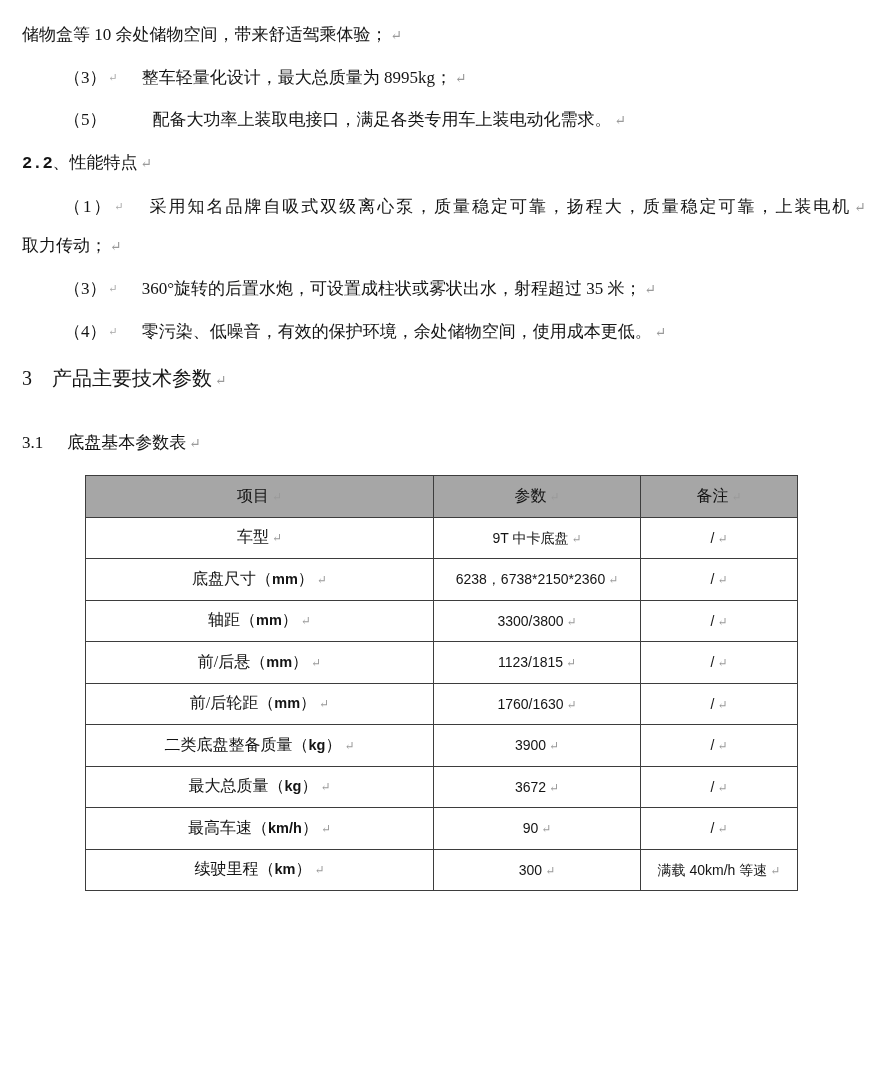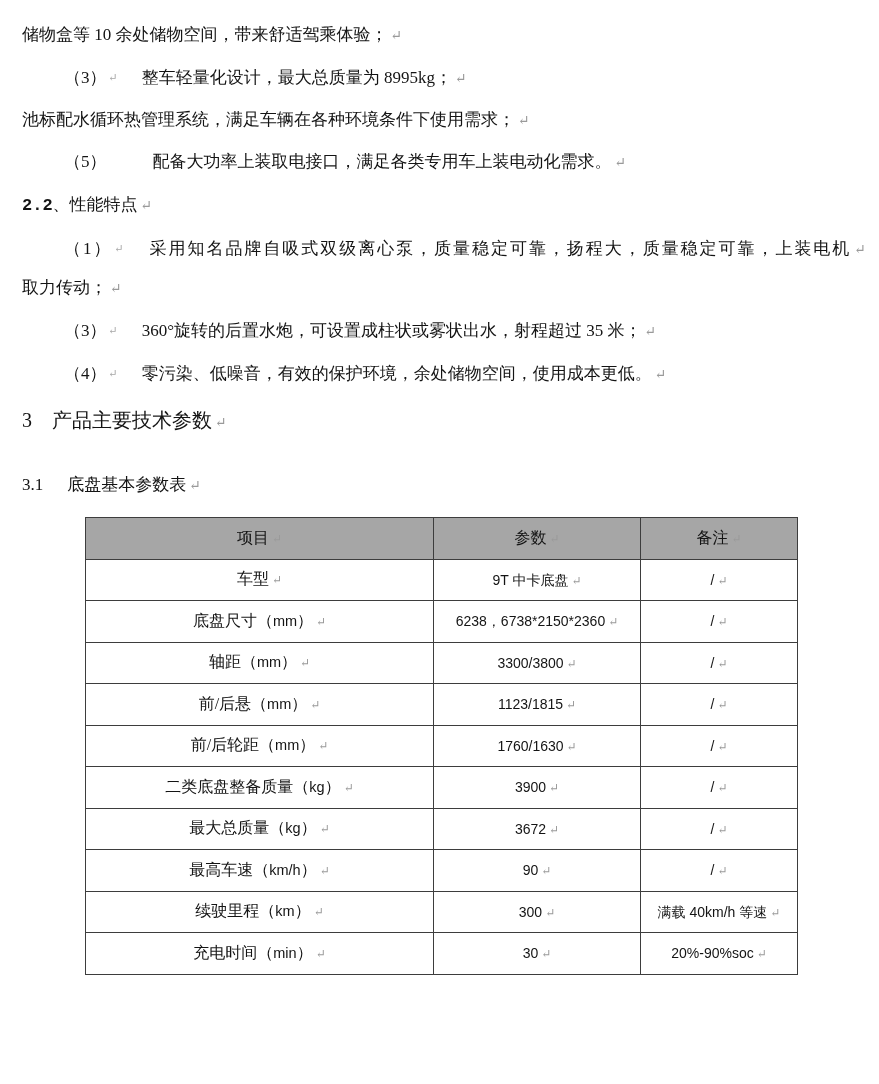--- a/index.html
+++ b/index.html
@@ -29,41 +29,38 @@
   }
   table.params col.c1{width:348px;}
   table.params col.c2{width:207px;}
   table.params col.c3{width:157px;}
   table.params th,table.params td{
     border:1px solid #3d3d3d;height:40.5px;padding:0;
     text-align:center;vertical-align:middle;font-weight:normal;
   }
   table.params thead th{background:#a6a6a6;font-size:16px;}
   .citem{font-size:16px;}
-  .u{font-family:"Liberation Sans","DejaVu Sans",sans-serif;font-weight:400;font-size:14.5px;}
+  .u{font-family:"Liberation Sans","DejaVu Sans",sans-serif;font-weight:700;font-size:14.5px;}
   .val{font-family:"Liberation Sans","DejaVu Sans",sans-serif;font-size:14px;}
   .cellmark{color:#9a9a9a;font-size:12px;margin-left:3px;}
 </style>
 </head>
 <body>
 
 <div class="doc">
 
   <div class="line para">
     <span>储物盒等 10 余处储物空间，带来舒适驾乘体验；</span><span class="pmark">↵</span>
   </div>
 
   <div class="line para indent">
     <span>（3）</span><span class="tabmark">↵</span><span class="gap"></span><span>整车轻量化设计，最大总质量为 8995kg；</span><span class="pmark">↵</span>
   </div>
 
   <div class="para">
-    <div class="line">
-      <span>池标配水循环热管理系统，满足车辆在各种环境条件下使用需求；</span><span class="pmark">↵</span>
-    </div>
   </div>
 
   <div class="line para indent">
     <span>（5）</span><span class="gap-wide"></span><span>配备大功率上装取电接口，满足各类专用车上装电动化需求。</span><span class="pmark">↵</span>
   </div>
 
   <div class="line h22">
     <span class="boldnum">2.2</span><span>、</span><span>性能特点</span><span class="pmark">↵</span>
   </div>
 
@@ -145,21 +142,16 @@
       <tr>
         <td><span class="citem citem">最高车速（</span><span class="u">km/h</span><span class="citem citem">）</span><span class="cellmark">↵</span></td>
         <td><span class="val">90</span><span class="cellmark">↵</span></td>
         <td><span class="val">/</span><span class="cellmark">↵</span></td>
       </tr>
       <tr>
         <td><span class="citem citem">续驶里程（</span><span class="u">km</span><span class="citem citem">）</span><span class="cellmark">↵</span></td>
         <td><span class="val">300</span><span class="cellmark">↵</span></td>
         <td><span class="val">满载 40km/h 等速</span><span class="cellmark">↵</span></td>
       </tr>
-      <tr>
-        <td><span class="citem citem">充电时间（</span><span class="u">min</span><span class="citem citem">）</span><span class="cellmark">↵</span></td>
-        <td><span class="val">30</span><span class="cellmark">↵</span></td>
-        <td><span class="val">20%-90%soc</span><span class="cellmark">↵</span></td>
-      </tr>
     </tbody>
   </table>
 
 </div>
 
 </body></html>

